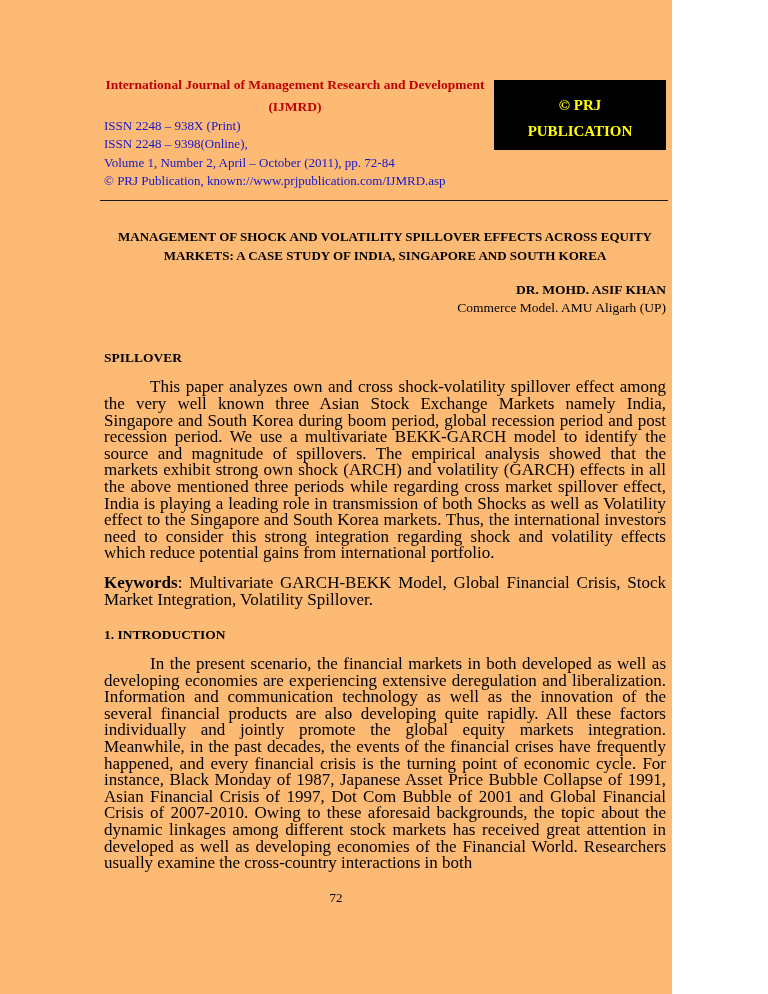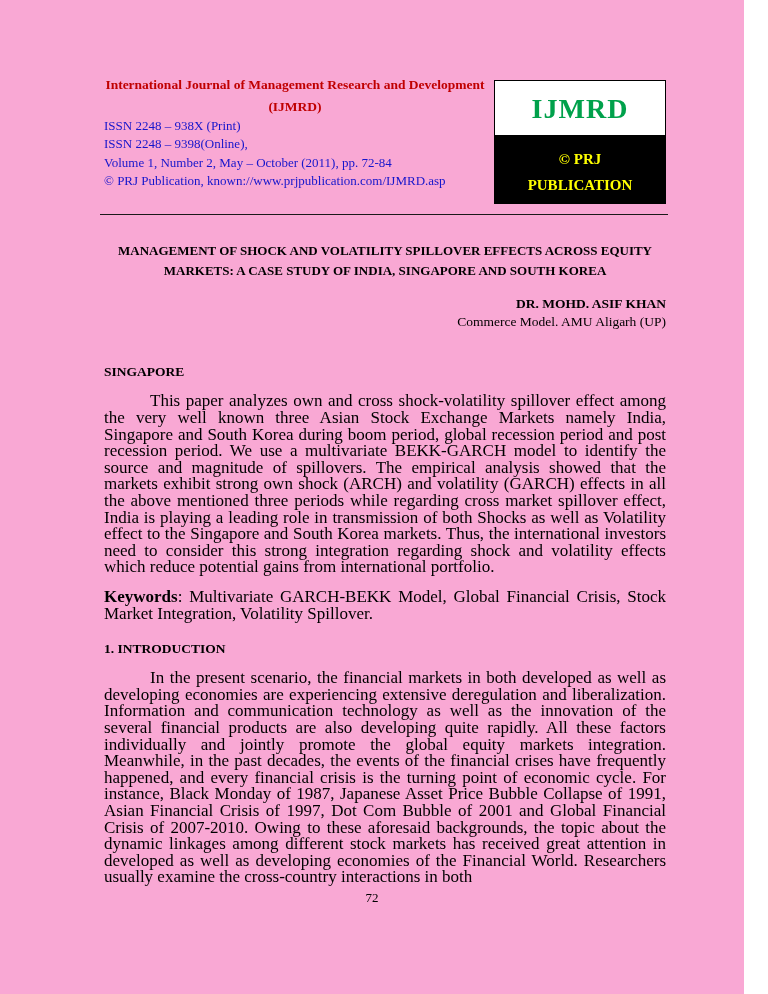--- a/index.html
+++ b/index.html
@@ -4,22 +4,22 @@
 <style>
   html, body { margin: 0; padding: 0; }
   body {
     width: 768px; height: 994px;
     background: #ffffff;
     font-family: "Liberation Serif", serif;
     color: #000;
   }
   .page {
     position: relative;
-    width: 744px; height: 994px;
-    background: #f9a8d4;
+    width: 672px; height: 994px;
+    background: #fdba74;
     overflow: hidden;
   }
   .content {
     position: absolute;
     left: 104px; top: 70px;
     width: 562px;
   }
   
   .header-row {
     display: flex;
@@ -109,40 +109,39 @@
 
 <div class="page">
   <div class="content">
 
     <div class="header-row">
       <div class="header-left">
         <div class="journal-title">International Journal of Management Research and Development (IJMRD)</div>
         <div class="issn-block">
           <div>ISSN 2248 – 938X (Print)</div>
           <div>ISSN 2248 – 9398(Online),</div>
-          <div>Volume 1, Number 2, May – October (2011), pp. 72-84</div>
+          <div>Volume 1, Number 2, April – October (2011), pp. 72-84</div>
           <div>© PRJ Publication, known://www.prjpublication.com/IJMRD.asp</div>
         </div>
       </div>
       <div class="logo-box">
-        <div class="logo-top">IJMRD</div>
         <div class="logo-bottom">© PRJ PUBLICATION</div>
       </div>
     </div>
 
     <hr class="header-rule">
 
     <div class="article-title">MANAGEMENT OF SHOCK AND VOLATILITY SPILLOVER EFFECTS ACROSS EQUITY MARKETS: A CASE STUDY OF INDIA, SINGAPORE AND SOUTH KOREA</div>
 
     <div class="author-block">
       <div class="author-name">DR. MOHD. ASIF KHAN</div>
       <div class="affiliation">Commerce Model. AMU Aligarh (UP)</div>
     </div>
 
-    <div class="section-heading">SINGAPORE</div>
+    <div class="section-heading">SPILLOVER</div>
 
     <p class="para indent">This paper analyzes own and cross shock-volatility spillover effect among the very well known three Asian Stock Exchange Markets namely India, Singapore and South Korea during boom period, global recession period and post recession period. We use a multivariate BEKK-GARCH model to identify the source and magnitude of spillovers. The empirical analysis showed that the markets exhibit strong own shock (ARCH) and volatility (GARCH) effects in all the above mentioned three periods while regarding cross market spillover effect, India is playing a leading role in transmission of both Shocks as well as Volatility effect to the Singapore and South Korea markets. Thus, the international investors need to consider this strong integration regarding shock and volatility effects which reduce potential gains from international portfolio.</p>
 
     <p class="para"><span class="bold">Keywords</span><span>: Multivariate GARCH-BEKK Model, Global Financial Crisis, Stock Market Integration, Volatility Spillover.</span></p>
 
     <div class="section-heading intro-heading">1. INTRODUCTION</div>
 
     <p class="para indent">In the present scenario, the financial markets in both developed as well as developing economies are experiencing extensive deregulation and liberalization. Information and communication technology as well as the innovation of the several financial products are also developing quite rapidly. All these factors individually and jointly promote the global equity markets integration. Meanwhile, in the past decades, the events of the financial crises have frequently happened, and every financial crisis is the turning point of economic cycle. For instance, Black Monday of 1987, Japanese Asset Price Bubble Collapse of 1991, Asian Financial Crisis of 1997, Dot Com Bubble of 2001 and Global Financial Crisis of 2007-2010. Owing to these aforesaid backgrounds, the topic about the dynamic linkages among different stock markets has received great attention in developed as well as developing economies of the Financial World.  Researchers usually examine the cross-country interactions in both</p>
 
   </div>

